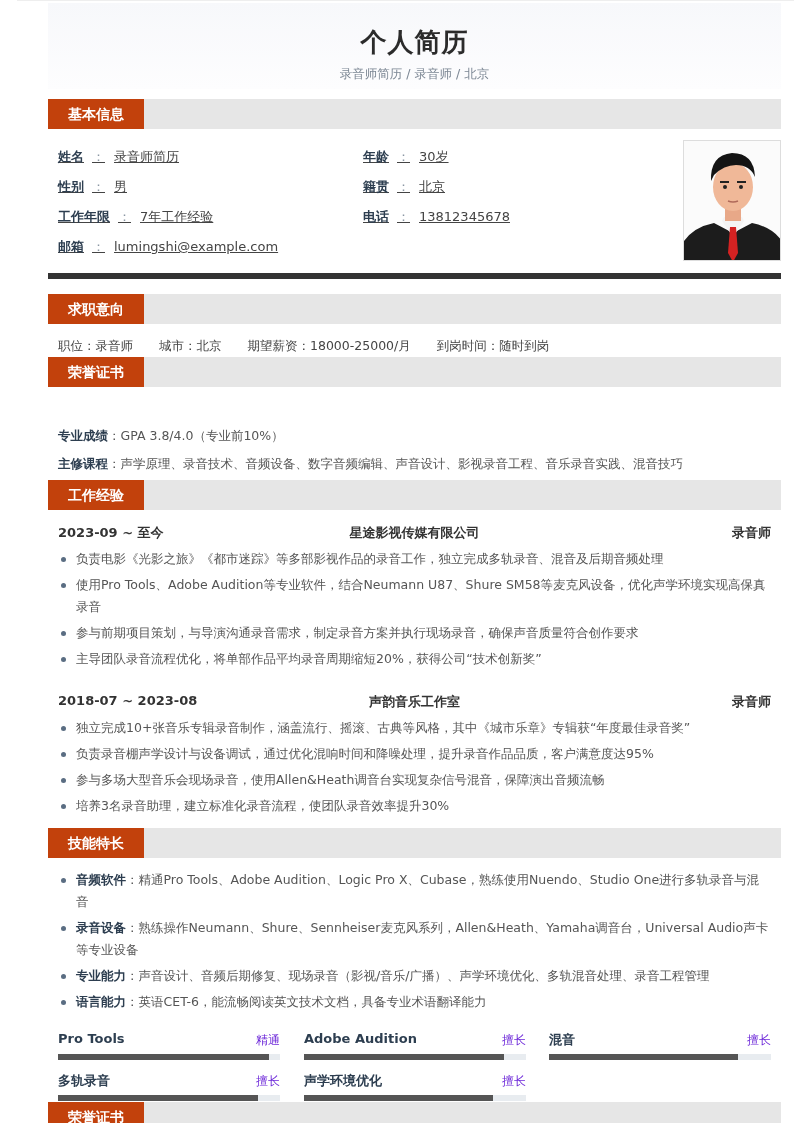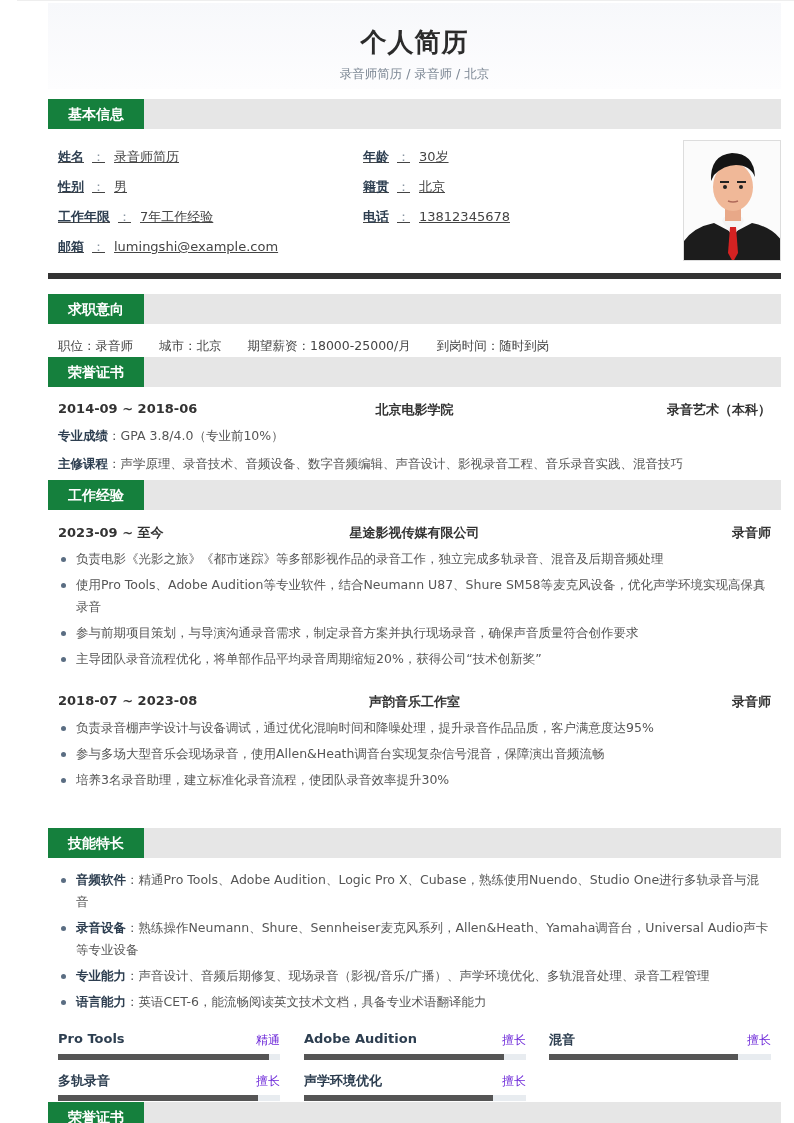--- a/index.html
+++ b/index.html
@@ -3,21 +3,21 @@
 <meta charset="utf-8">
 <style>
   * { box-sizing: border-box; margin: 0; padding: 0; }
   html, body { width: 794px; height: 1123px; overflow: hidden; background: #ffffff; }
   body { font-family: "DejaVu Sans", "Liberation Sans", sans-serif; color: #333; position: relative; }
   .page { position: absolute; left: 0; top: 0; width: 794px; height: 1123px; background: #fff; border-top: 1px solid #eee; margin-left: 17px; }
   .header { position: absolute; left: 31px; top: 2px; width: 733px; height: 86px; background: linear-gradient(#f7f8fb, #fdfdfe); text-align: center; }
   .header .title { font-size: 26px; font-weight: bold; color: #2b2b2b; margin-top: 22px; letter-spacing: 1px; }
   .header .subtitle { font-size: 12.5px; color: #7c8794; margin-top: 6px; }
   .sec-head { position: absolute; left: 31px; width: 733px; height: 30px; background: #e6e6e6; }
-  .sec-head .tab { width: 96px; height: 30px; background: #15803d; color: #fff; font-weight: bold; font-size: 14px; line-height: 30px; text-align: center; }
+  .sec-head .tab { width: 96px; height: 30px; background: #c2410c; color: #fff; font-weight: bold; font-size: 14px; line-height: 30px; text-align: center; }
   .info-row { position: absolute; font-size: 13px; color: #444; text-decoration: underline; }
   .info-row .lbl { font-weight: bold; color: #2d3e50; }
   .info-row .colon { color: #8a96a3; margin: 0 9px 0 8px; }
   .photo { position: absolute; left: 666px; top: 139px; width: 98px; height: 121px; border: 1px solid #ddd; background: #fbfbfb; overflow: hidden; }
   .divider { position: absolute; left: 31px; top: 272px; width: 733px; height: 6px; background: #333; }
   .intent { position: absolute; left: 41px; top: 337px; font-size: 12.5px; color: #444; }
   .intent span { margin-right: 26px; }
   .row3 { position: absolute; left: 41px; width: 713px; font-size: 13px; font-weight: bold; color: #333; display: flex; justify-content: space-between; }
   .row3 .mid { position: absolute; left: 0; right: 0; text-align: center; }
   .line { position: absolute; left: 41px; font-size: 12.5px; color: #555; }
@@ -90,25 +90,20 @@
   <div class="sec-head" style="top:293px">
     <div class="tab">求职意向</div>
   </div>
   <div class="intent">
     <span>职位：录音师</span><span>城市：北京</span><span>期望薪资：18000-25000/月</span><span>到岗时间：随时到岗</span>
   </div>
 
   <div class="sec-head" style="top:356px">
     <div class="tab">荣誉证书</div>
   </div>
-  <div class="row3" style="top:400px">
-    <span>2014-09 ~ 2018-06</span>
-    <span class="mid">北京电影学院</span>
-    <span>录音艺术（本科）</span>
-  </div>
   <div class="line" style="top:427px">
     <b>专业成绩</b><span>：GPA 3.8/4.0（专业前10%）</span>
   </div>
   <div class="line" style="top:455px">
     <b>主修课程</b><span>：声学原理、录音技术、音频设备、数字音频编辑、声音设计、影视录音工程、音乐录音实践、混音技巧</span>
   </div>
 
   <div class="sec-head" style="top:479px">
     <div class="tab">工作经验</div>
   </div>
@@ -123,20 +118,21 @@
     <li>参与前期项目策划，与导演沟通录音需求，制定录音方案并执行现场录音，确保声音质量符合创作要求</li>
     <li>主导团队录音流程优化，将单部作品平均录音周期缩短20%，获得公司“技术创新奖”</li>
   </ul>
 
   <div class="row3" style="top:692px">
     <span>2018-07 ~ 2023-08</span>
     <span class="mid">声韵音乐工作室</span>
     <span>录音师</span>
   </div>
   <ul class="bul" style="top:716px">
+    <li>独立完成10+张音乐专辑录音制作，涵盖流行、摇滚、古典等风格，其中《城市乐章》专辑获“年度最佳录音奖”</li>
     <li>负责录音棚声学设计与设备调试，通过优化混响时间和降噪处理，提升录音作品品质，客户满意度达95%</li>
     <li>参与多场大型音乐会现场录音，使用Allen&amp;Heath调音台实现复杂信号混音，保障演出音频流畅</li>
     <li>培养3名录音助理，建立标准化录音流程，使团队录音效率提升30%</li>
   </ul>
 
   <div class="sec-head" style="top:827px">
     <div class="tab">技能特长</div>
   </div>
   <ul class="bul" style="top:868px">
     <li><b>音频软件</b><span>：精通Pro Tools、Adobe Audition、Logic Pro X、Cubase，熟练使用Nuendo、Studio One进行多轨录音与混音</span></li>

